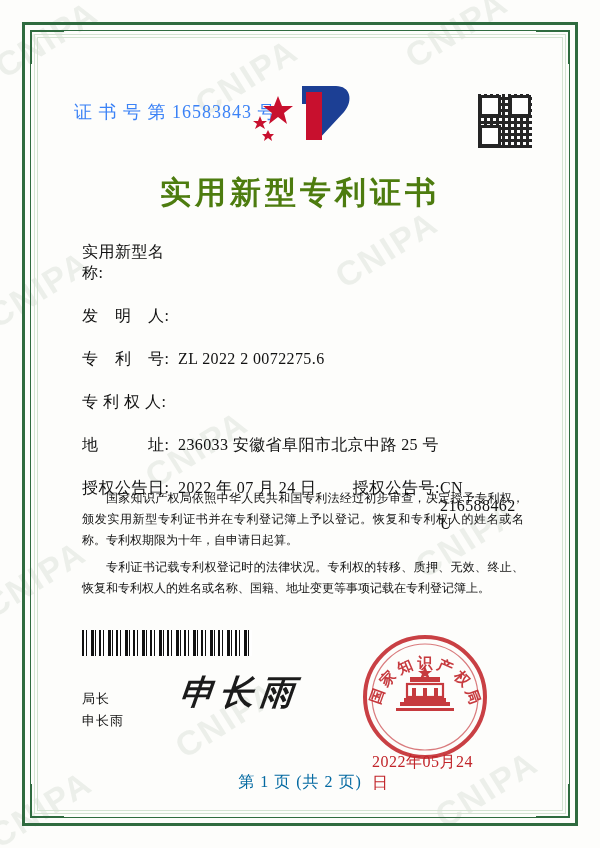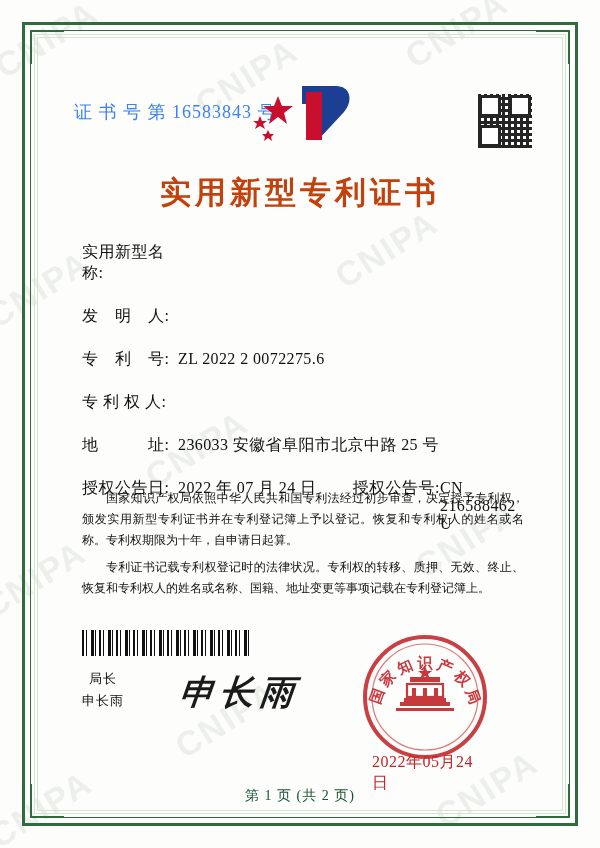--- a/index.html
+++ b/index.html
@@ -131,21 +131,21 @@
   }
 
   .doc-title {
     position: absolute;
     left: 0; right: 0; top: 112px;
     text-align: center;
     font-family: "Liberation Serif", serif;
     font-weight: bold;
     font-size: 31px;
     letter-spacing: 4px;
-    color: #c2410c;
+    color: #4d7c0f;
   }
 
   .fields {
     position: absolute;
     left: 22px; top: 182px;
     width: 440px;
     font-size: 16px;
     color: #111;
   }
   .field-row {
@@ -187,26 +187,25 @@
     left: 22px; top: 570px;
     width: 170px; height: 26px;
     background:
       repeating-linear-gradient(90deg,
         #111 0 2px, #fff 2px 4px, #111 4px 5px, #fff 5px 9px,
         #111 9px 12px, #fff 12px 13px, #111 13px 14px, #fff 14px 17px);
   }
 
   .signature-block {
     position: absolute;
-    left: 22px; top: 608px;
+    left: 22px; top: 628px;
     font-size: 13px;
     line-height: 22px;
     letter-spacing: 1px;
     color: #111;
-    text-align: center;
   }
   .handwriting {
     position: absolute;
     left: 120px; top: 610px;
     font-family: "DejaVu Serif", serif;
     font-style: italic;
     font-weight: bold;
     font-size: 34px;
     letter-spacing: 6px;
     color: #1b1b1b;
@@ -226,24 +225,23 @@
     text-align: left;
     font-size: 16px;
     color: #c1252a;
     letter-spacing: 0.5px;
   }
 
   .page-no {
     position: absolute;
     left: 0; right: 0; top: 712px;
     text-align: center;
-    font-size: 14px;
-    color: #14532d;
+    font-size: 16px;
+    color: #0369a1;
     letter-spacing: 1px;
-    margin-top: 15px;
   }
 </style>
 </head>
 <body>
 
 <div class="page">
 
   <div class="wm wm1">CNIPA</div>
   <div class="wm wm2">CNIPA</div>
   <div class="wm wm3">CNIPA</div>

